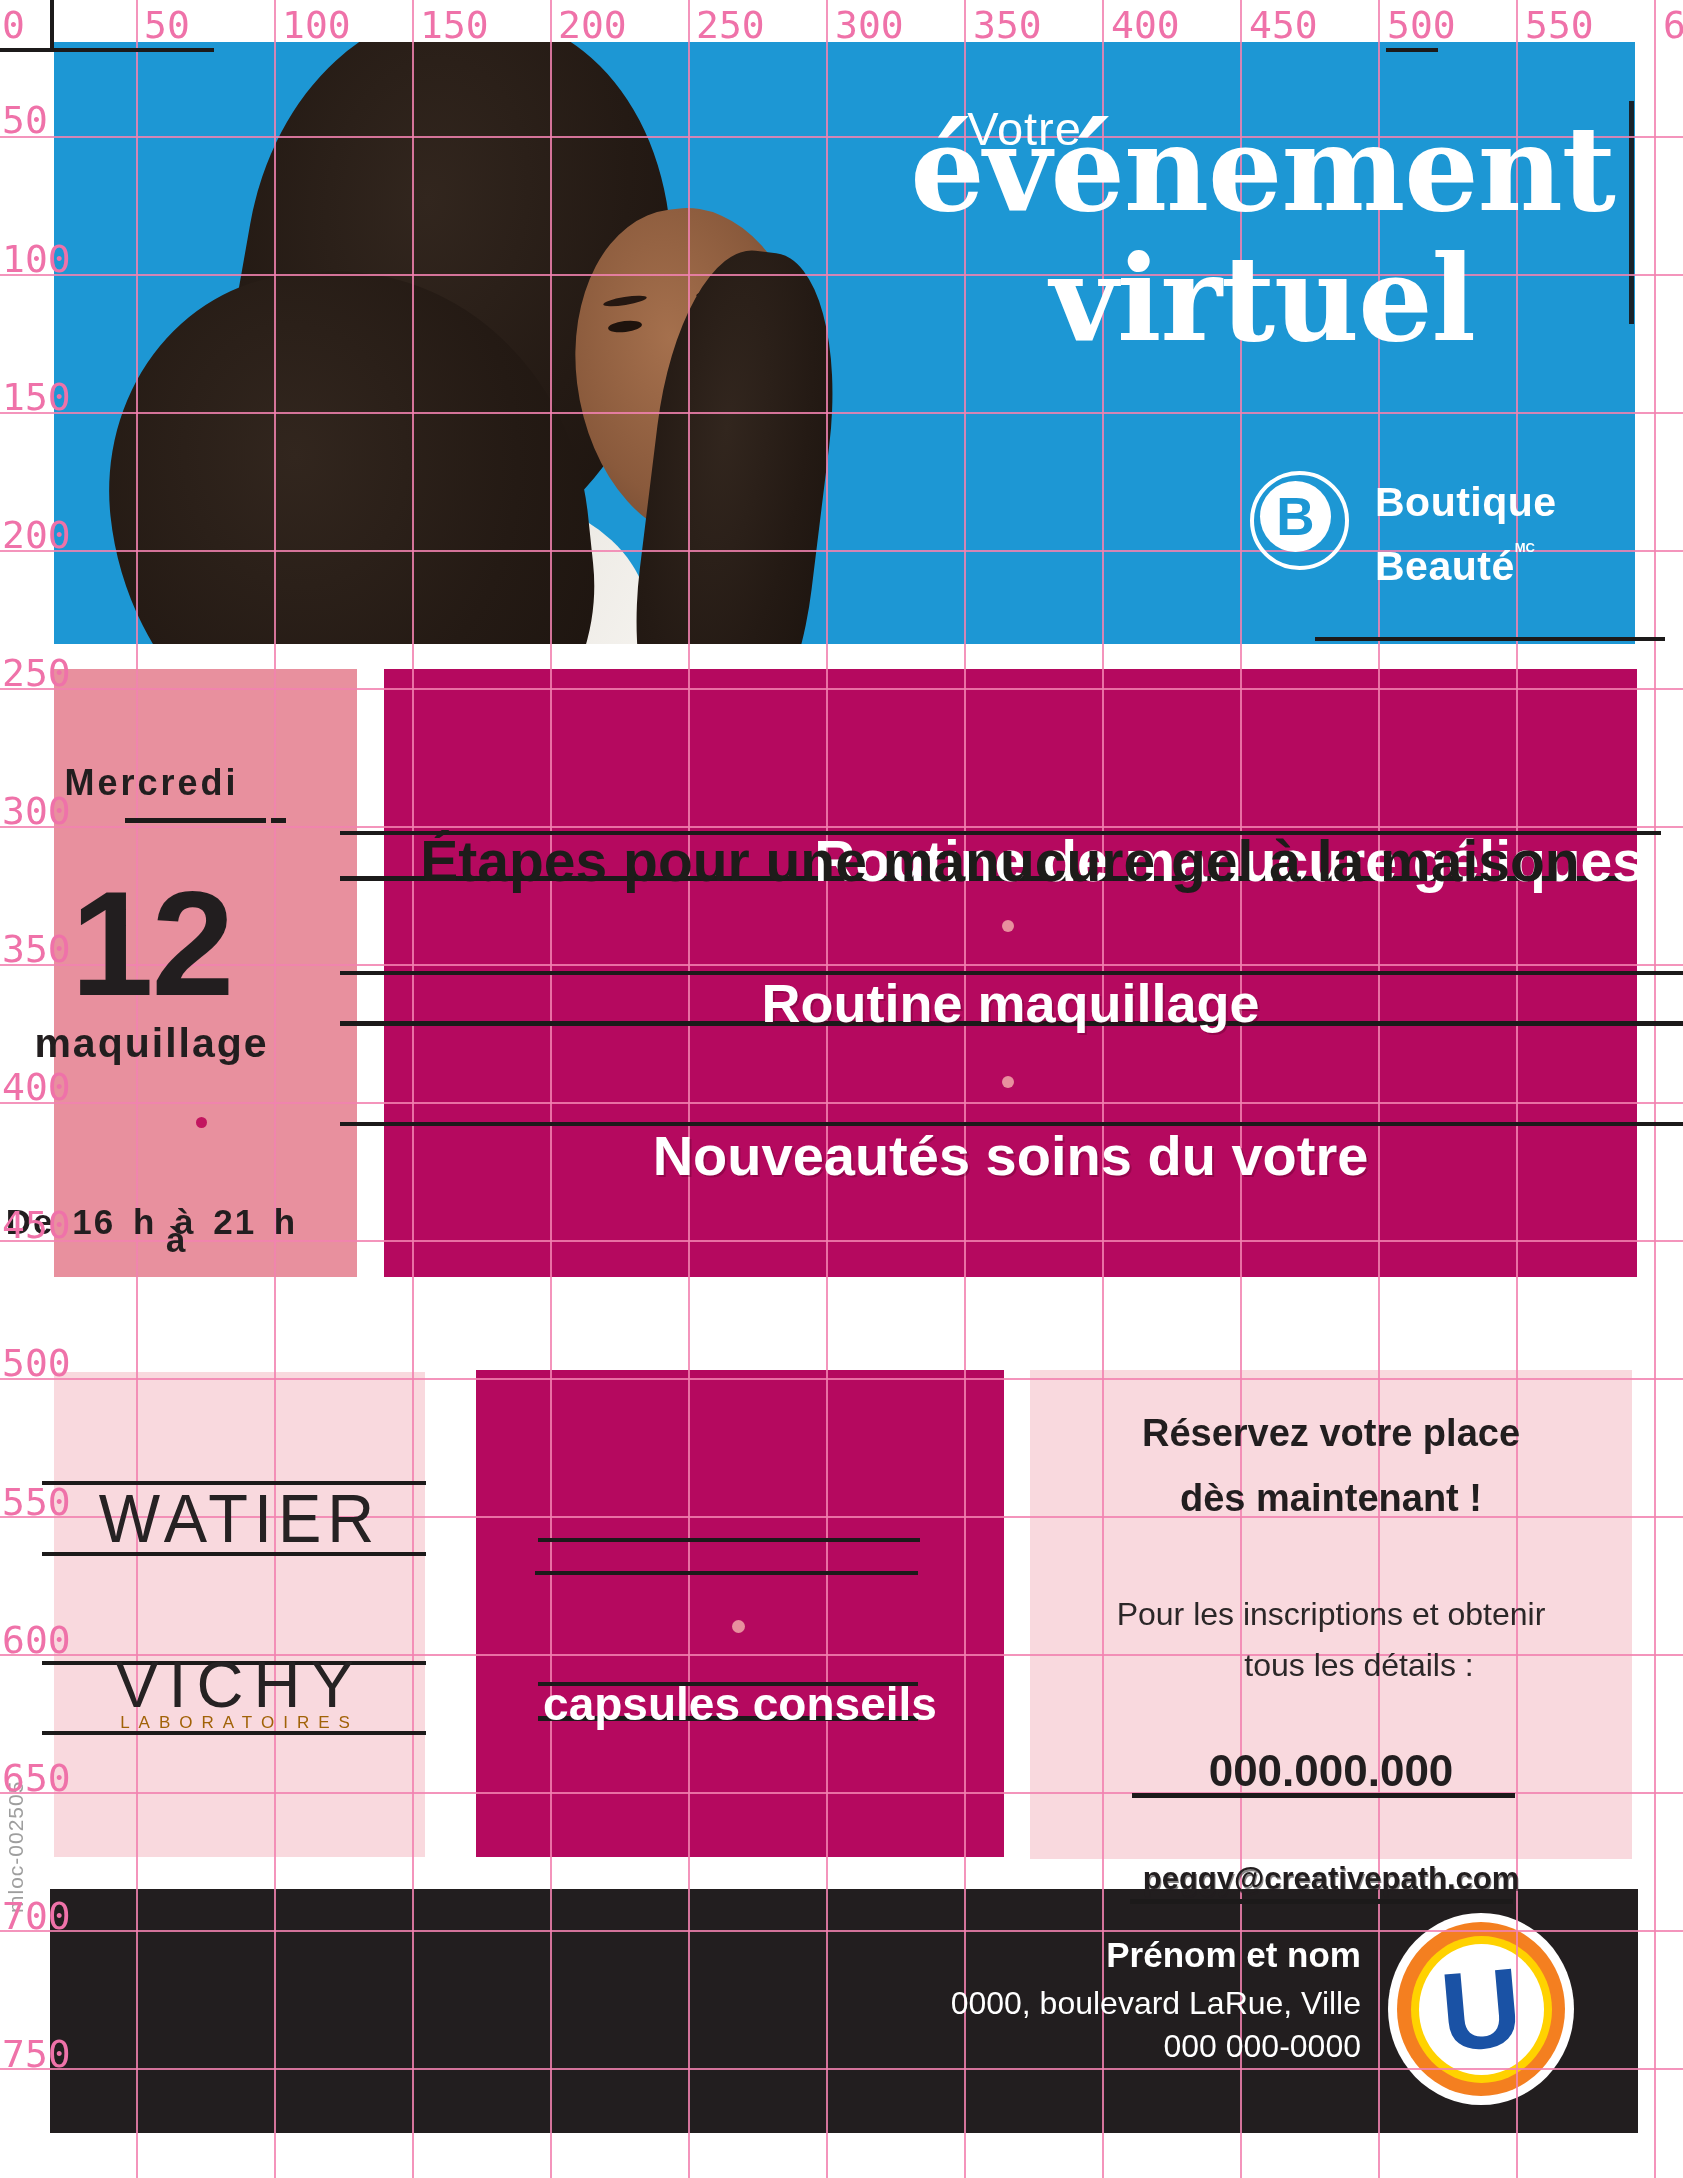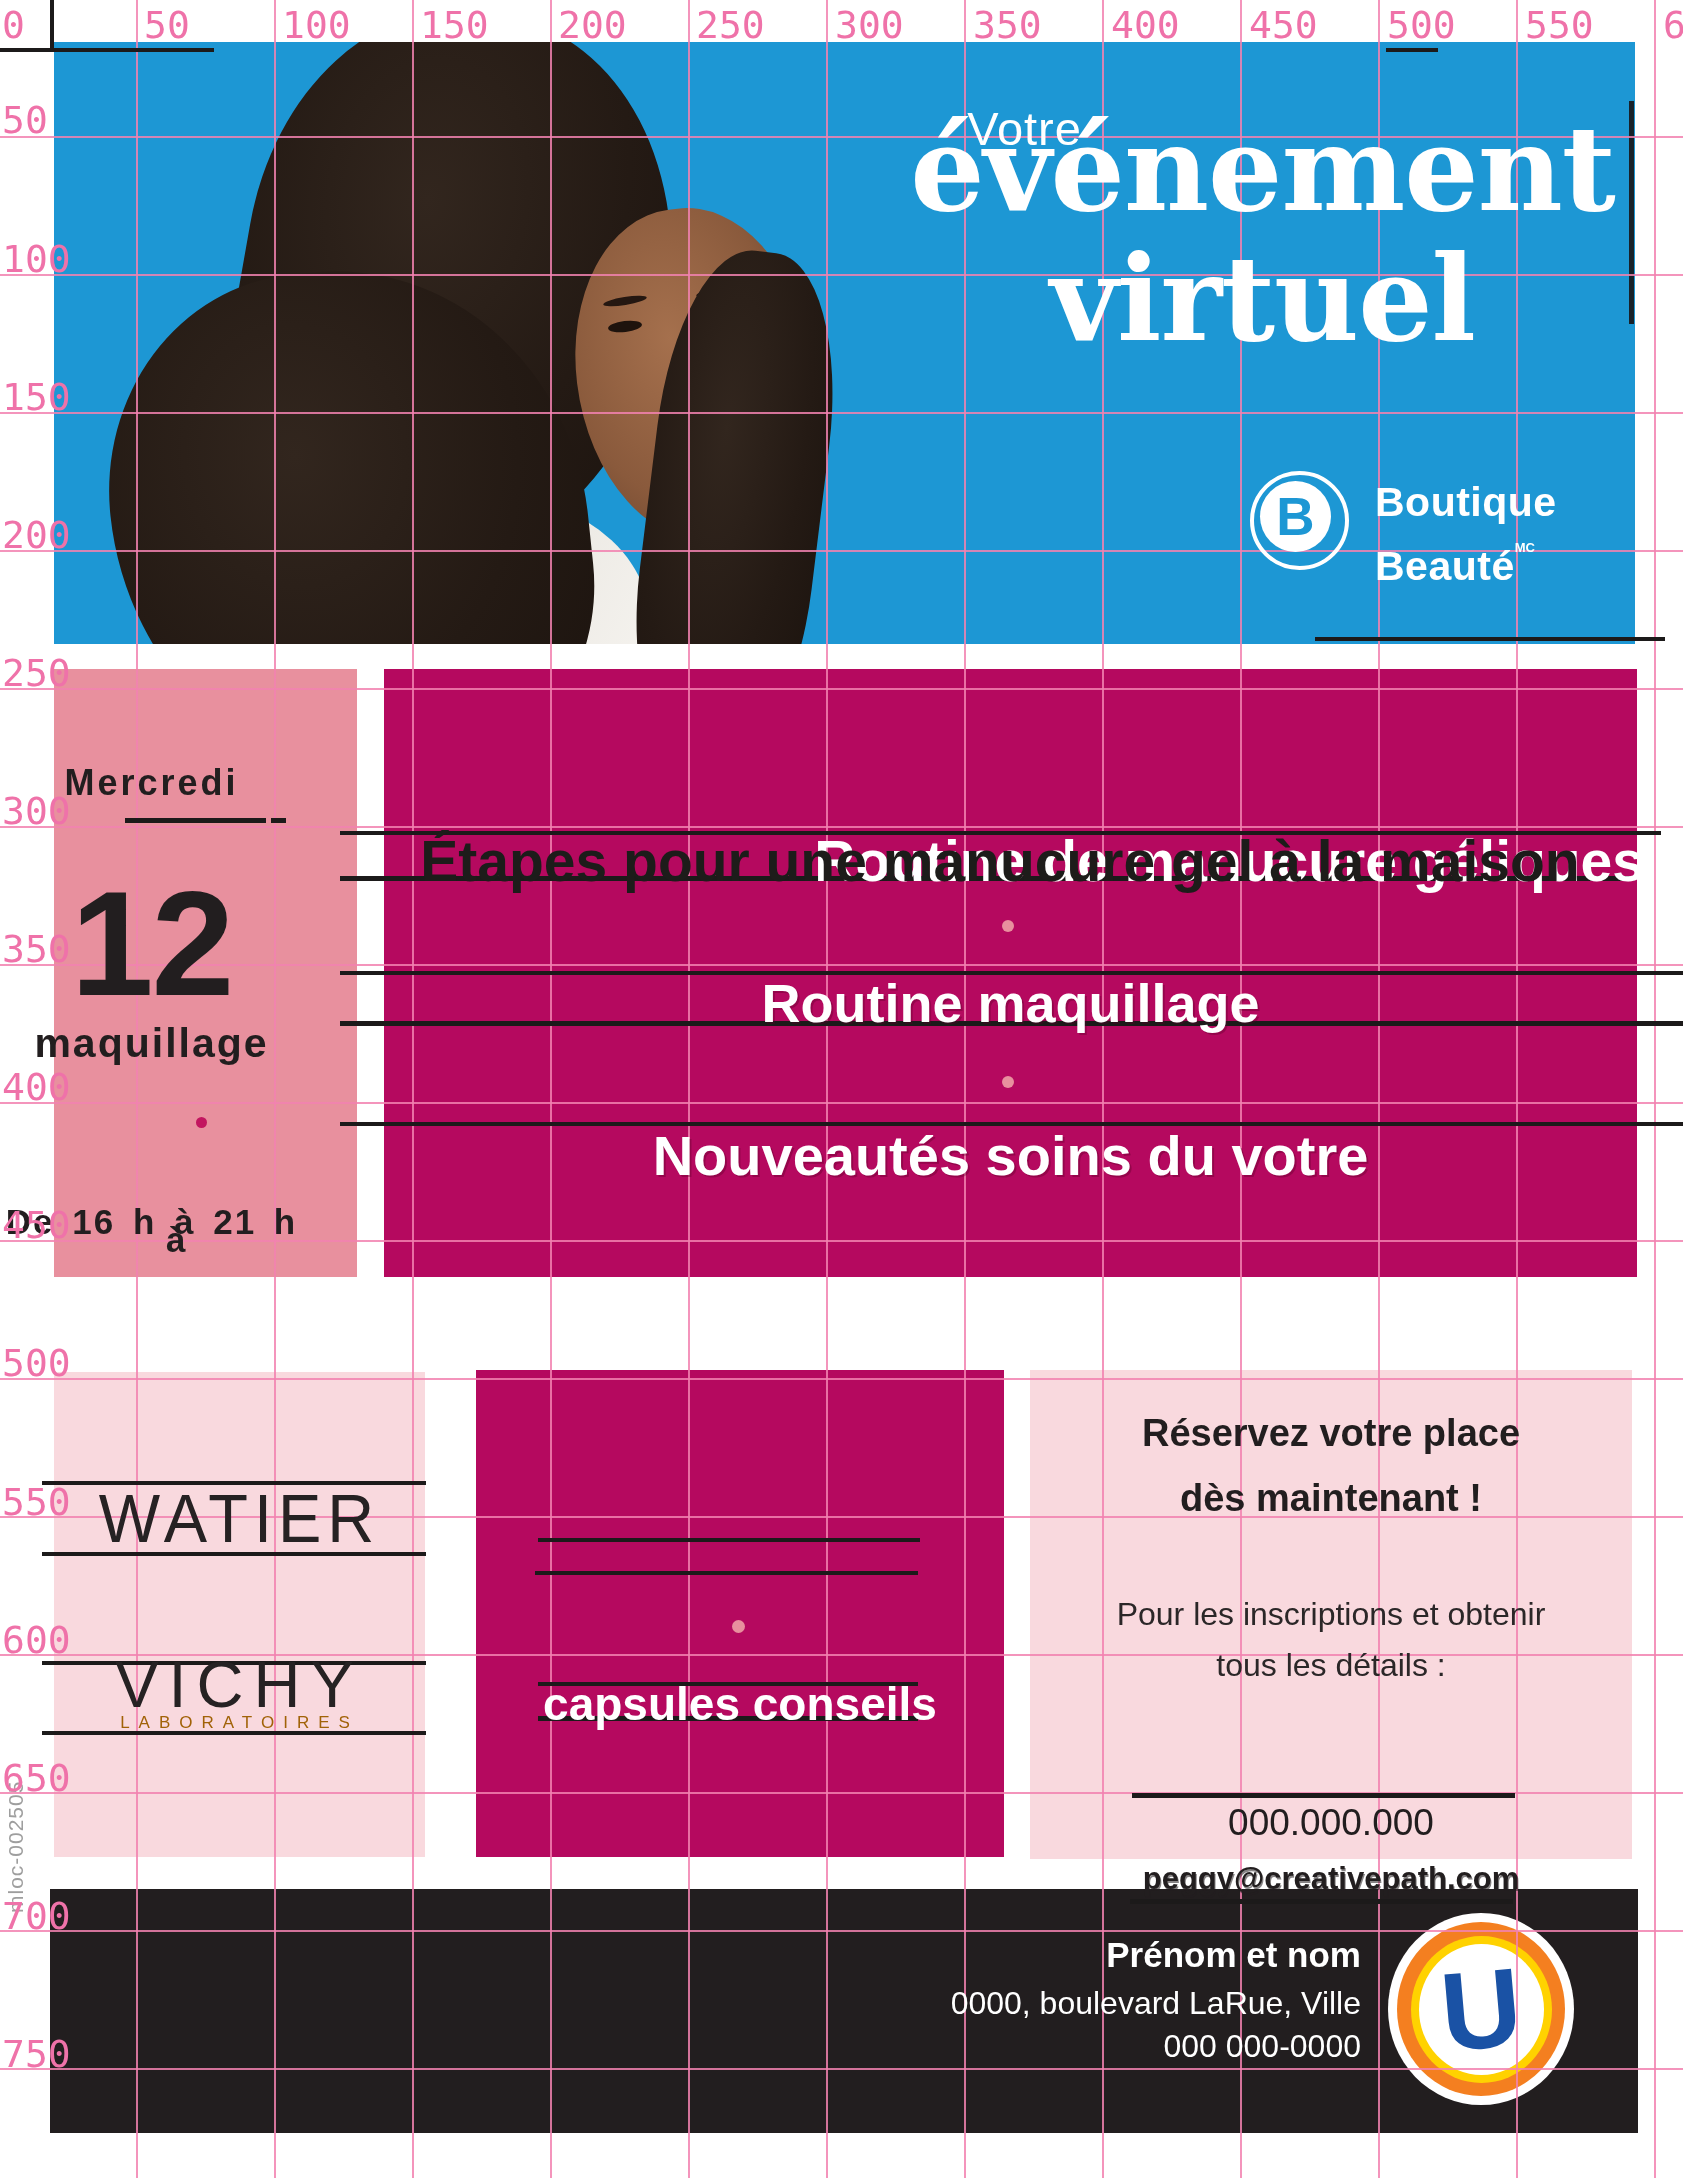--- a/index.html
+++ b/index.html
@@ -74,22 +74,22 @@
           letter-spacing:6px;z-index:4;transform:scaleY(1.05);font-family:"Liberation Sans",sans-serif;}
   #vichy{left:54px;top:1647px;width:371px;text-align:center;color:#262223;font-size:65px;font-weight:400;
          letter-spacing:10px;z-index:4;transform:scaleY(1.0);}
   #vichy-sub{left:54px;top:1713px;width:371px;text-align:center;color:#a16207;font-size:17px;font-weight:400;
              letter-spacing:9px;z-index:4;}
   
   .cta{position:absolute;left:1030px;width:602px;text-align:center;color:#221e1f;z-index:4;}
   #cta-h1{top:1412px;font-size:38px;font-weight:700;}
   #cta-h2{top:1477px;font-size:38px;font-weight:700;}
   #cta-b1{top:1596px;font-size:32px;font-weight:400;color:#2b2728;}
-  #cta-b2{top:1647px;font-size:32px;font-weight:400;color:#2b2728;}
-  #cta-phone{top:1802px;font-size:37px;font-weight:400;}
+  #cta-b2{top:1647px;font-size:32px;font-weight:400;color:#2b2728;padding-left:28px;}
+  #cta-phone{top:1746px;font-size:44px;font-weight:700;}
   #cta-email{top:1861px;font-size:31px;font-weight:700;text-shadow:1px 2px 0 rgba(34,30,31,.55);}
   
   .ft{position:absolute;text-align:right;color:#ffffff;z-index:4;left:594px;width:767px;}
   #ft-name{top:1935px;font-size:35px;font-weight:700;}
   #ft-addr{top:1985px;font-size:32px;font-weight:400;}
   #ft-tel{top:2028px;font-size:32px;font-weight:400;}
   
   #ulogo{left:1388px;top:1913px;width:186px;height:192px;z-index:1;}
   .oval{position:absolute;border-radius:50%;}
   #u-white{left:0;top:0;width:186px;height:192px;background:#ffffff;}

